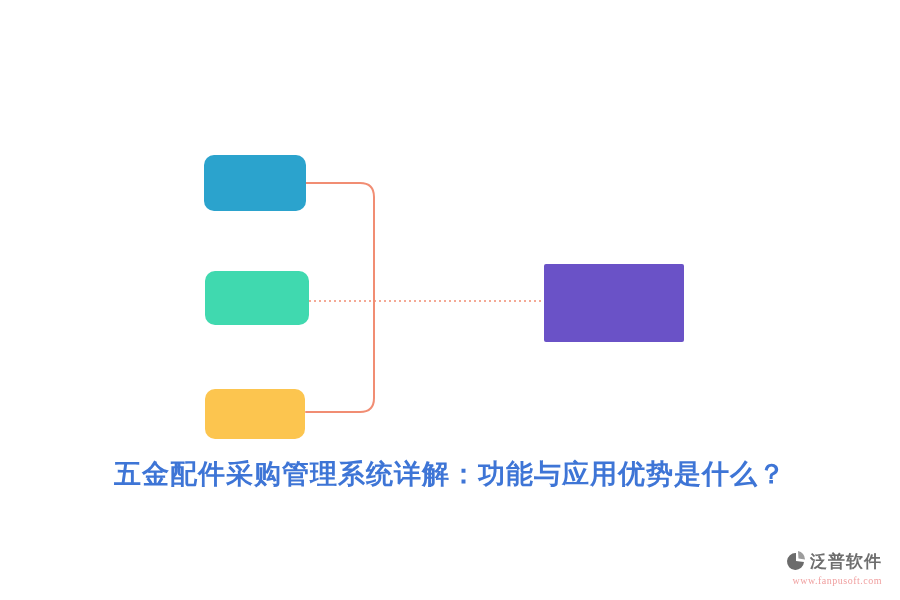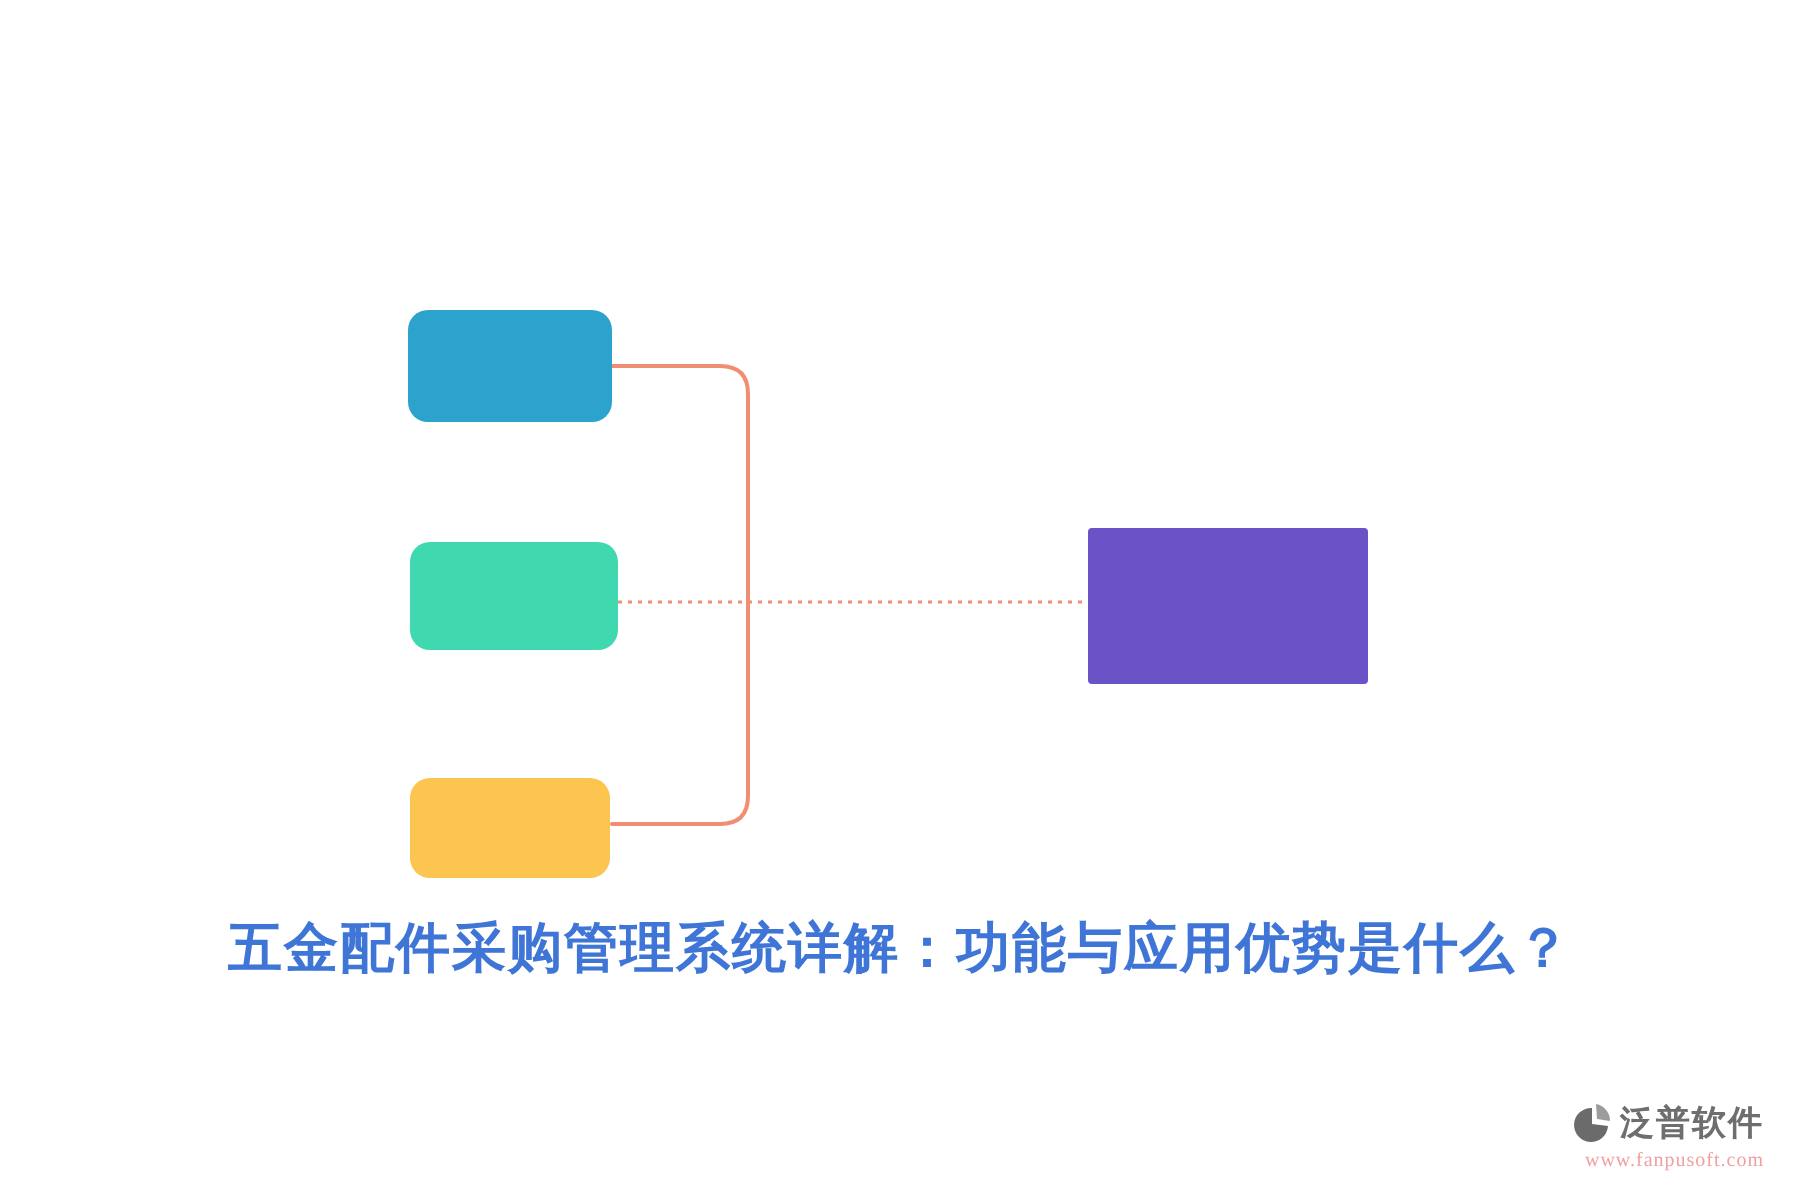--- a/index.html
+++ b/index.html
@@ -42,21 +42,21 @@
     white-space: nowrap;
   }
   .logo {
     position: absolute;
     right: 14px;
     bottom: 14px;
     text-align: right;
   }
   .logo-row {
     display: flex;
-    align-items: flex-end;
+    align-items: flex-start;
     justify-content: flex-end;
     gap: 5px;
   }
   .logo-name {
     font-size: 17px;
     font-weight: bold;
     letter-spacing: 1px;
   }
   .logo-site {
     font-size: 10px;

